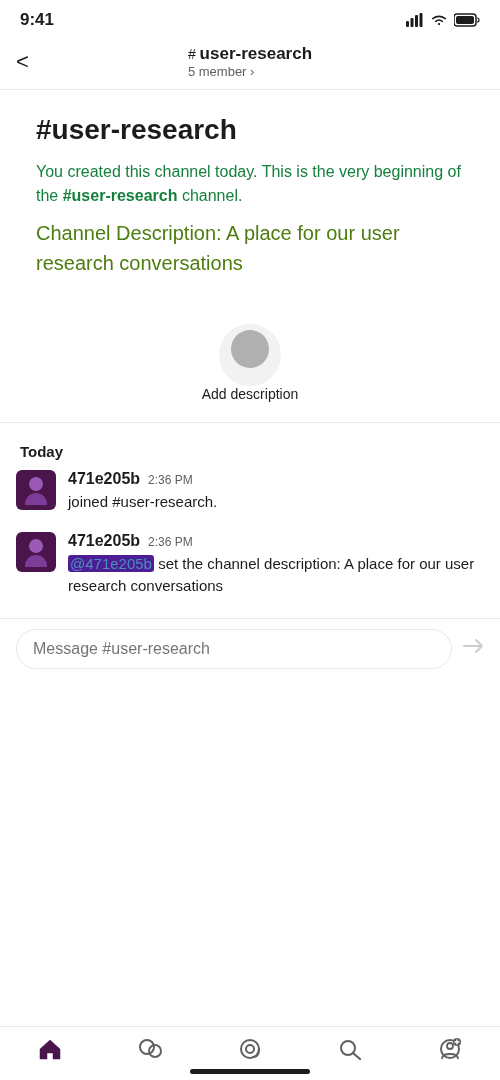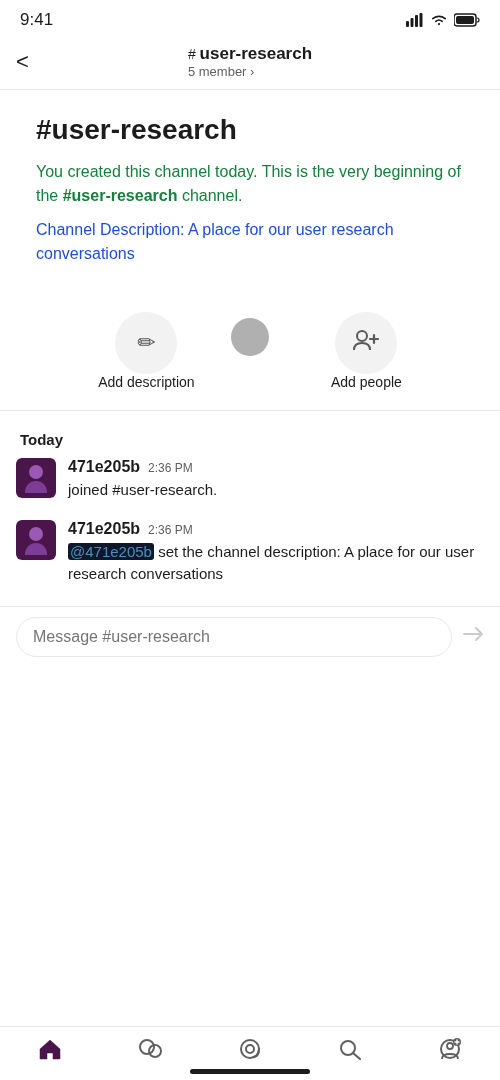--- a/index.html
+++ b/index.html
@@ -15,21 +15,21 @@
 
     
     .status-bar {
       display: flex;
       justify-content: space-between;
       align-items: center;
       padding: 10px 20px 6px;
       font-size: 16px;
       font-weight: 600;
     }
-    .status-time { font-weight: 400; font-size: 17px; }
+    .status-time { font-weight: 700; font-size: 17px; }
     .status-icons { display: flex; align-items: center; gap: 6px; }
 
     
     .header {
       display: flex;
       align-items: center;
       justify-content: center;
       padding: 8px 16px 10px;
       border-bottom: 1px solid #e8e8e8;
       position: relative;
@@ -62,22 +62,22 @@
       margin-bottom: 14px;
     }
     .channel-description-text {
       font-size: 16px;
       color: #15803d;
       line-height: 1.5;
       margin-bottom: 10px;
     }
     .channel-description-text strong { font-weight: 800; }
     .channel-desc-block {
-      font-size: 16px;
-      color: #1d4ed8;
+      font-size: 20px;
+      color: #4d7c0f;
       line-height: 1.5;
       margin-bottom: 20px;
     }
 
     
     .action-buttons {
       display: flex;
       justify-content: space-around;
       align-items: flex-start;
       padding: 10px 30px 20px;
@@ -197,21 +197,21 @@
       font-size: 12px;
       color: #616061;
     }
     .message-body {
       font-size: 15px;
       color: #1d1c1d;
       line-height: 1.5;
     }
     .mention {
       color: #4a8fbd;
-      background: #0f172a;
+      background: #4c1d95;
       border-radius: 3px;
       padding: 0 2px;
     }
 
     
     .message-input-bar {
       padding: 10px 16px 10px;
       border-top: 1px solid #e8e8e8;
       display: flex;
       align-items: center;
@@ -313,33 +313,20 @@
 <div class="action-buttons">
   <button class="action-btn">
     <div class="action-icon-circle">
       <span class="pencil-icon"></span>
     </div>
     <span>Add description</span>
   </button>
 
   <div class="dot-divider"></div>
 
-  <button class="action-btn">
-    <div class="action-icon-circle">
-      <span class="add-person-icon">
-        <svg width="28" height="24" viewBox="0 0 28 24">
-          <circle cx="10" cy="8" r="5" fill="none" stroke="#5a5a5a" stroke-width="2"></circle>
-          <path d="M2 22 Q2 15 10 15 Q18 15 18 22" fill="none" stroke="#5a5a5a" stroke-width="2"></path>
-          <line x1="22" y1="7" x2="22" y2="15" stroke="#5a5a5a" stroke-width="2.2" stroke-linecap="round"></line>
-          <line x1="18" y1="11" x2="26" y2="11" stroke="#5a5a5a" stroke-width="2.2" stroke-linecap="round"></line>
-        </svg>
-      </span>
-    </div>
-    <span>Add people</span>
-  </button>
 </div>
 
 <div class="divider"></div>
 
 <div class="today-label">Today</div>
 
 <div class="messages-list">
 
   <div class="message-item">
     <div class="avatar">

